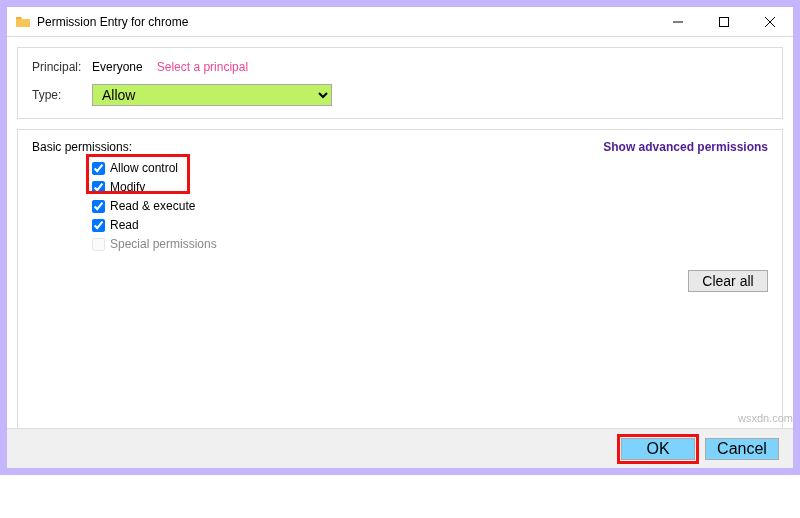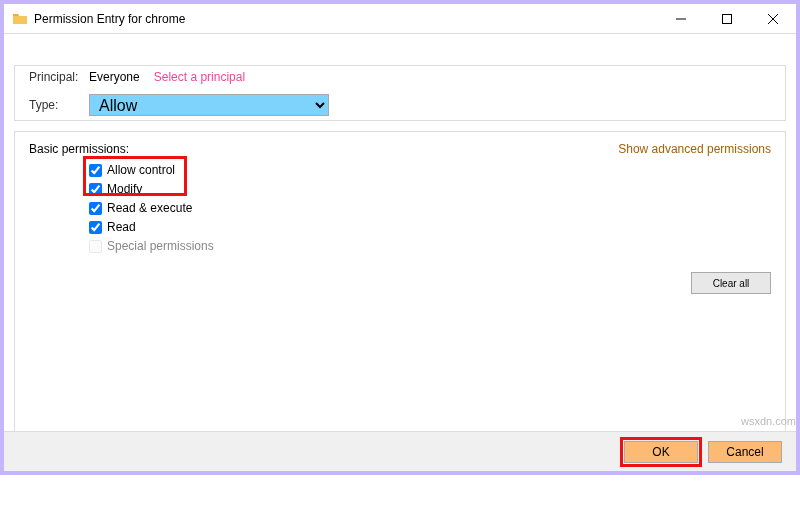--- a/index.html
+++ b/index.html
@@ -1,45 +1,45 @@
 <!DOCTYPE html>
 <html><head>
   <meta charset="utf-8">
   <style>
     * { box-sizing: border-box; font-family: 'Segoe UI', Tahoma, sans-serif; }
     body { margin: 0; padding: 0; background: #fff; font-size: 12px; color: #000; width: 800px; height: 518px; overflow: hidden; }
-    .window { width: 800px; height: 475px; border: 4px solid #c4b5fd; background: #fff; position: relative; }
+    .window { width: 800px; height: 475px; border: 7px solid #c4b5fd; background: #fff; position: relative; }
     .titlebar { height: 30px; display: flex; align-items: center; padding-left: 8px; border-bottom: 1px solid #ddd; }
     .title-icon { width: 16px; height: 16px; margin-right: 6px; display: inline-flex; align-items: center; justify-content: center; }
     .title-text { flex: 1; font-size: 12px; }
     .win-controls { display: flex; height: 100%; }
     .win-btn { width: 46px; height: 100%; display: flex; align-items: center; justify-content: center; font-size: 14px; }
     .win-btn svg { width: 10px; height: 10px; }
     .content { padding: 10px 10px 0 10px; }
-    .panel { border: 1px solid #ddd; padding: 4px 14px; margin-bottom: 10px; background: #fff; margin-top: 21px; }
+    .panel { border: 1px solid #ddd; padding: 12px 14px; margin-bottom: 10px; background: #fff; }
     .row { display: flex; align-items: center; margin-bottom: 10px; }
     .row:last-child { margin-bottom: 0; }
     .row-label { width: 60px; color: #333; }
     .principal-value { margin-right: 14px; }
     .link { color: #ec4899; cursor: pointer; }
-    select.type-select { width: 240px; height: 22px; border: 1px solid #aaa; background: #7dd3fc; padding: 0 5px; font-size: 16px; }
+    select.type-select { width: 240px; height: 22px; border: 1px solid #aaa; background: #bef264; padding: 0 5px; font-size: 14px; }
     .panel2 { border: 1px solid #ddd; padding: 10px 14px 14px 14px; background: #fff; height: 330px; position: relative; }
     .section-head { display: flex; justify-content: space-between; align-items: flex-start; }
     .perm-list { margin-top: 4px; margin-left: 60px; display: inline-block; position: relative; }
     .highlight-box { position: absolute; border: 3px solid #e11; pointer-events: none; top: -4px; left: -6px; width: 104px; height: 40px; }
     .perm-item { display: flex; align-items: center; margin: 2px 0; line-height: 17px; }
     .perm-item input[type=checkbox] { width: 13px; height: 13px; margin: 0 5px 0 0; }
     .perm-item.disabled { color: #888; }
     .perm-item.disabled input { opacity: 0.5; }
-    .clear-btn { position: absolute; right: 14px; top: 140px; height: 22px; width: 80px; background: #e8e8e8; border: 1px solid #aaa; font-size: 10px; }
+    .clear-btn { position: absolute; right: 14px; top: 140px; height: 22px; width: 80px; background: #e8e8e8; border: 1px solid #aaa; font-size: 14px; }
     .footer { position: absolute; bottom: 0; left: 0; right: 0; height: 40px; background: #f0f0f0; border-top: 1px solid #ddd; display: flex; align-items: center; justify-content: flex-end; padding-right: 14px; gap: 6px; }
-    .footer-btn { height: 22px; width: 74px; background: #fdba74; border: 1px solid #aaa; font-size: 12px; }
+    .footer-btn { height: 22px; width: 74px; background: #7dd3fc; border: 1px solid #aaa; font-size: 16px; }
     .ok-highlight { border: 3px solid #e11; padding: 1px; display: inline-block; }
     .watermark { position: absolute; bottom: 44px; right: 0; color: #bbb; font-size: 11px; }
-    .show-adv { color: #a16207; cursor: pointer; }
+    .show-adv { color: #4c1d95; cursor: pointer; font-weight: bold; }
   </style>
 </head>
 <body>
 
 <div class="window">
   <div class="titlebar">
     <span class="title-icon">
       <svg viewBox="0 0 16 16">
           <path fill="#f7c65a" d="M1 3h5l1 2h8v8H1z"></path>
           <path fill="#f0b030" d="M1 3h5l1 2H1z"></path>

